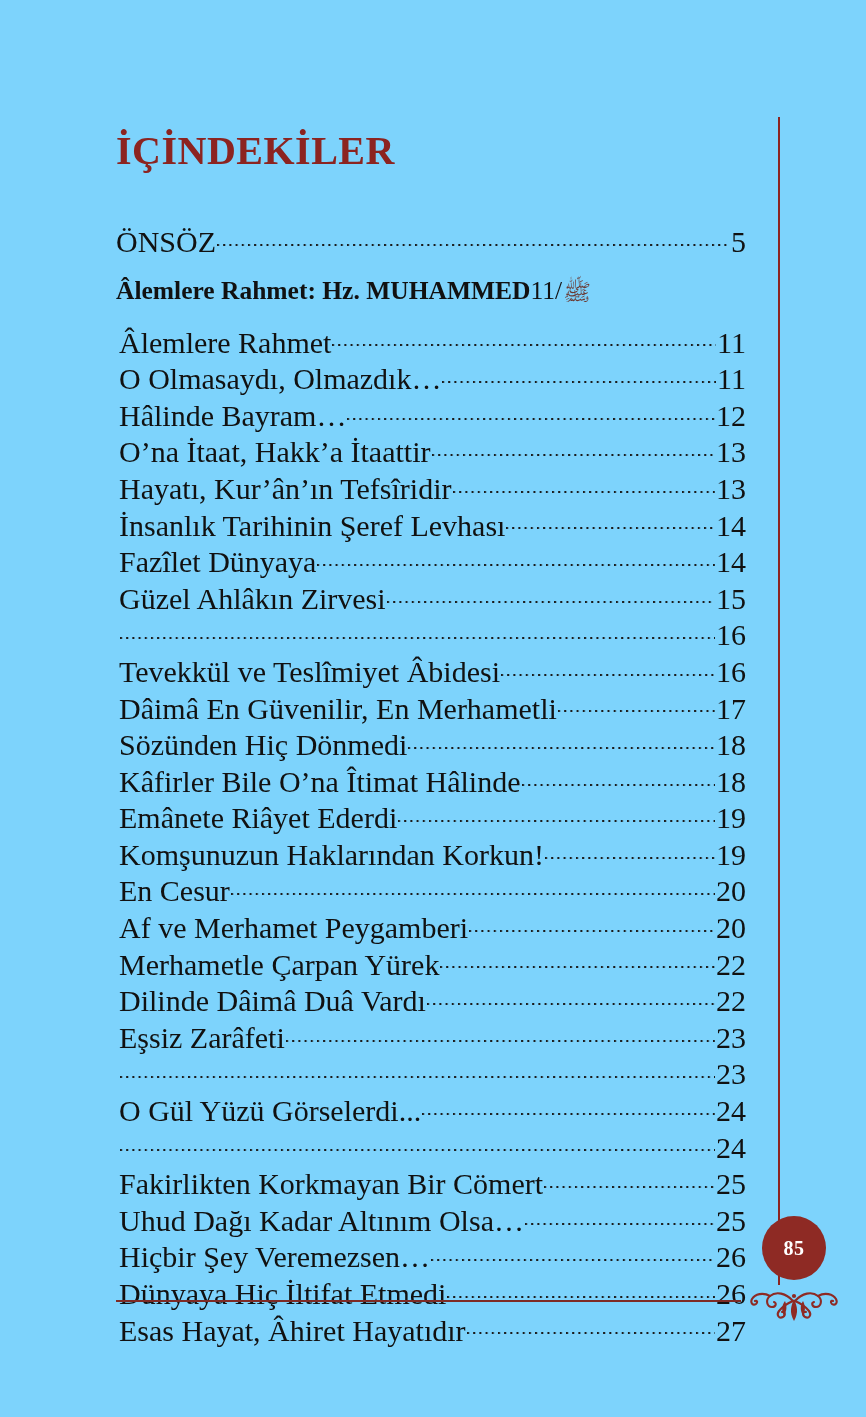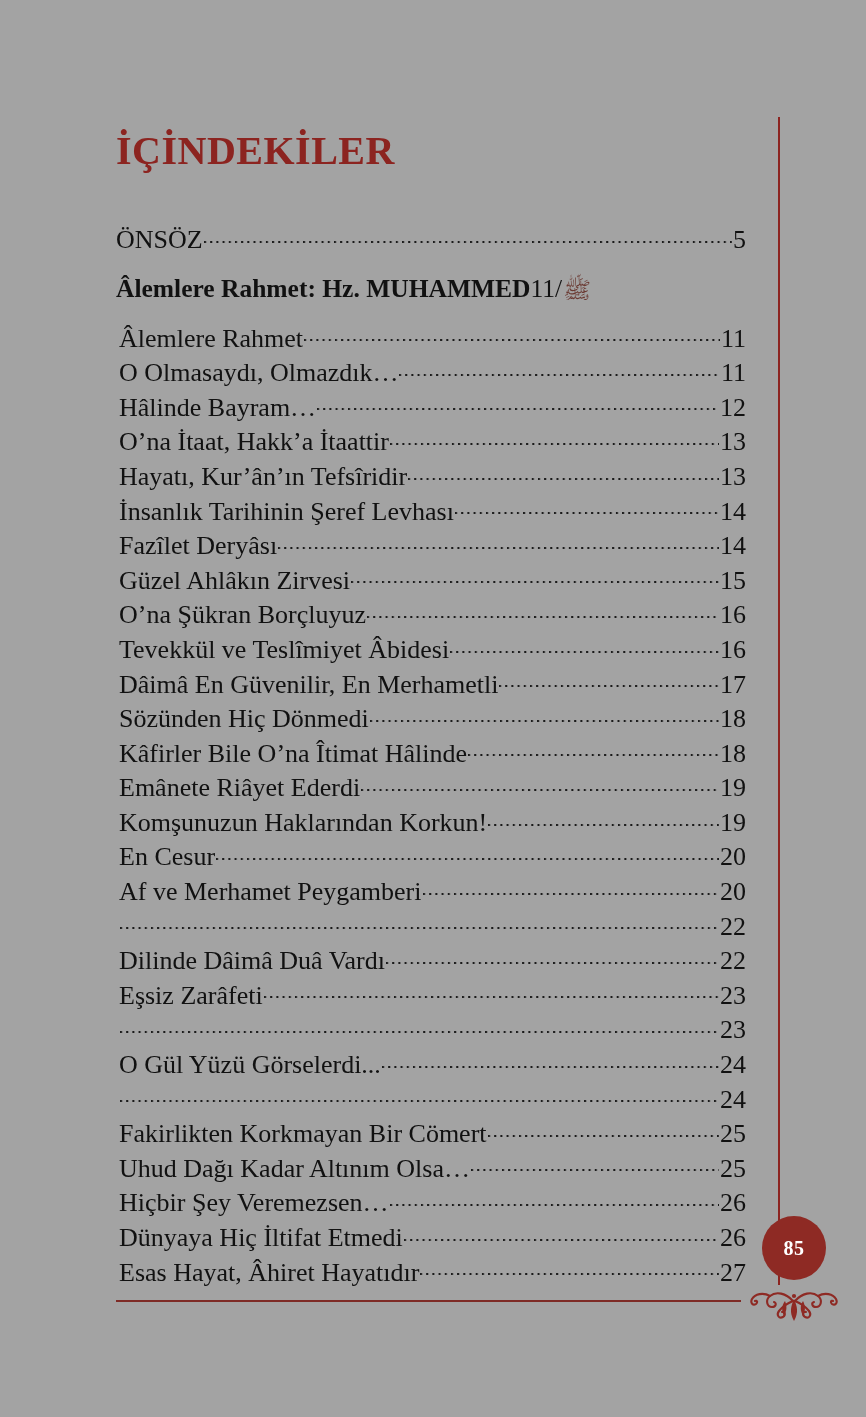--- a/index.html
+++ b/index.html
@@ -4,21 +4,21 @@
 <style>
   html, body {
     margin: 0;
     padding: 0;
     background: #ffffff;
   }
   #page {
     position: relative;
     width: 866px;
     height: 1417px;
-    background: #a3a3a3;
+    background: #7dd3fc;
     overflow: hidden;
     font-family: "Liberation Serif", "DejaVu Serif", serif;
     color: #111111;
   }
 
   
   #toc-title {
     position: absolute;
     left: 116px;
     top: 104px;
@@ -54,21 +54,21 @@
   #toc-body {
     position: absolute;
     left: 116px;
     top: 222px;
     width: 630px;
   }
 
   .toc-row {
     display: flex;
     align-items: baseline;
-    font-size: 26px;
+    font-size: 30px;
     line-height: 33.6px;
     white-space: nowrap;
   }
   .toc-row .t-label { flex: 0 0 auto; }
   .toc-row .t-dots {
     flex: 1 1 auto;
     overflow: hidden;
     min-width: 8px;
     margin: 0 1px;
     
@@ -193,31 +193,30 @@
           <span class="t-label">Hayatı, Kur’ân’ın Tefsîridir</span>
           <span class="t-dots"></span>
           <span class="t-page">13</span>
         </div>
         <div class="toc-row">
           <span class="t-label">İnsanlık Tarihinin Şeref Levhası</span>
           <span class="t-dots"></span>
           <span class="t-page">14</span>
         </div>
         <div class="toc-row">
-          <span class="t-label">Fazîlet Deryâsı</span>
+          <span class="t-label">Fazîlet Dünyaya</span>
           <span class="t-dots"></span>
           <span class="t-page">14</span>
         </div>
         <div class="toc-row">
           <span class="t-label">Güzel Ahlâkın Zirvesi</span>
           <span class="t-dots"></span>
           <span class="t-page">15</span>
         </div>
         <div class="toc-row">
-          <span class="t-label">O’na Şükran Borçluyuz</span>
           <span class="t-dots"></span>
           <span class="t-page">16</span>
         </div>
         <div class="toc-row">
           <span class="t-label">Tevekkül ve Teslîmiyet Âbidesi</span>
           <span class="t-dots"></span>
           <span class="t-page">16</span>
         </div>
         <div class="toc-row">
           <span class="t-label">Dâimâ En Güvenilir, En Merhametli</span>
@@ -248,20 +247,21 @@
           <span class="t-label">En Cesur</span>
           <span class="t-dots"></span>
           <span class="t-page">20</span>
         </div>
         <div class="toc-row">
           <span class="t-label">Af ve Merhamet Peygamberi</span>
           <span class="t-dots"></span>
           <span class="t-page">20</span>
         </div>
         <div class="toc-row">
+          <span class="t-label">Merhametle Çarpan Yürek</span>
           <span class="t-dots"></span>
           <span class="t-page">22</span>
         </div>
         <div class="toc-row">
           <span class="t-label">Dilinde Dâimâ Duâ Vardı</span>
           <span class="t-dots"></span>
           <span class="t-page">22</span>
         </div>
         <div class="toc-row">
           <span class="t-label">Eşsiz Zarâfeti</span>

